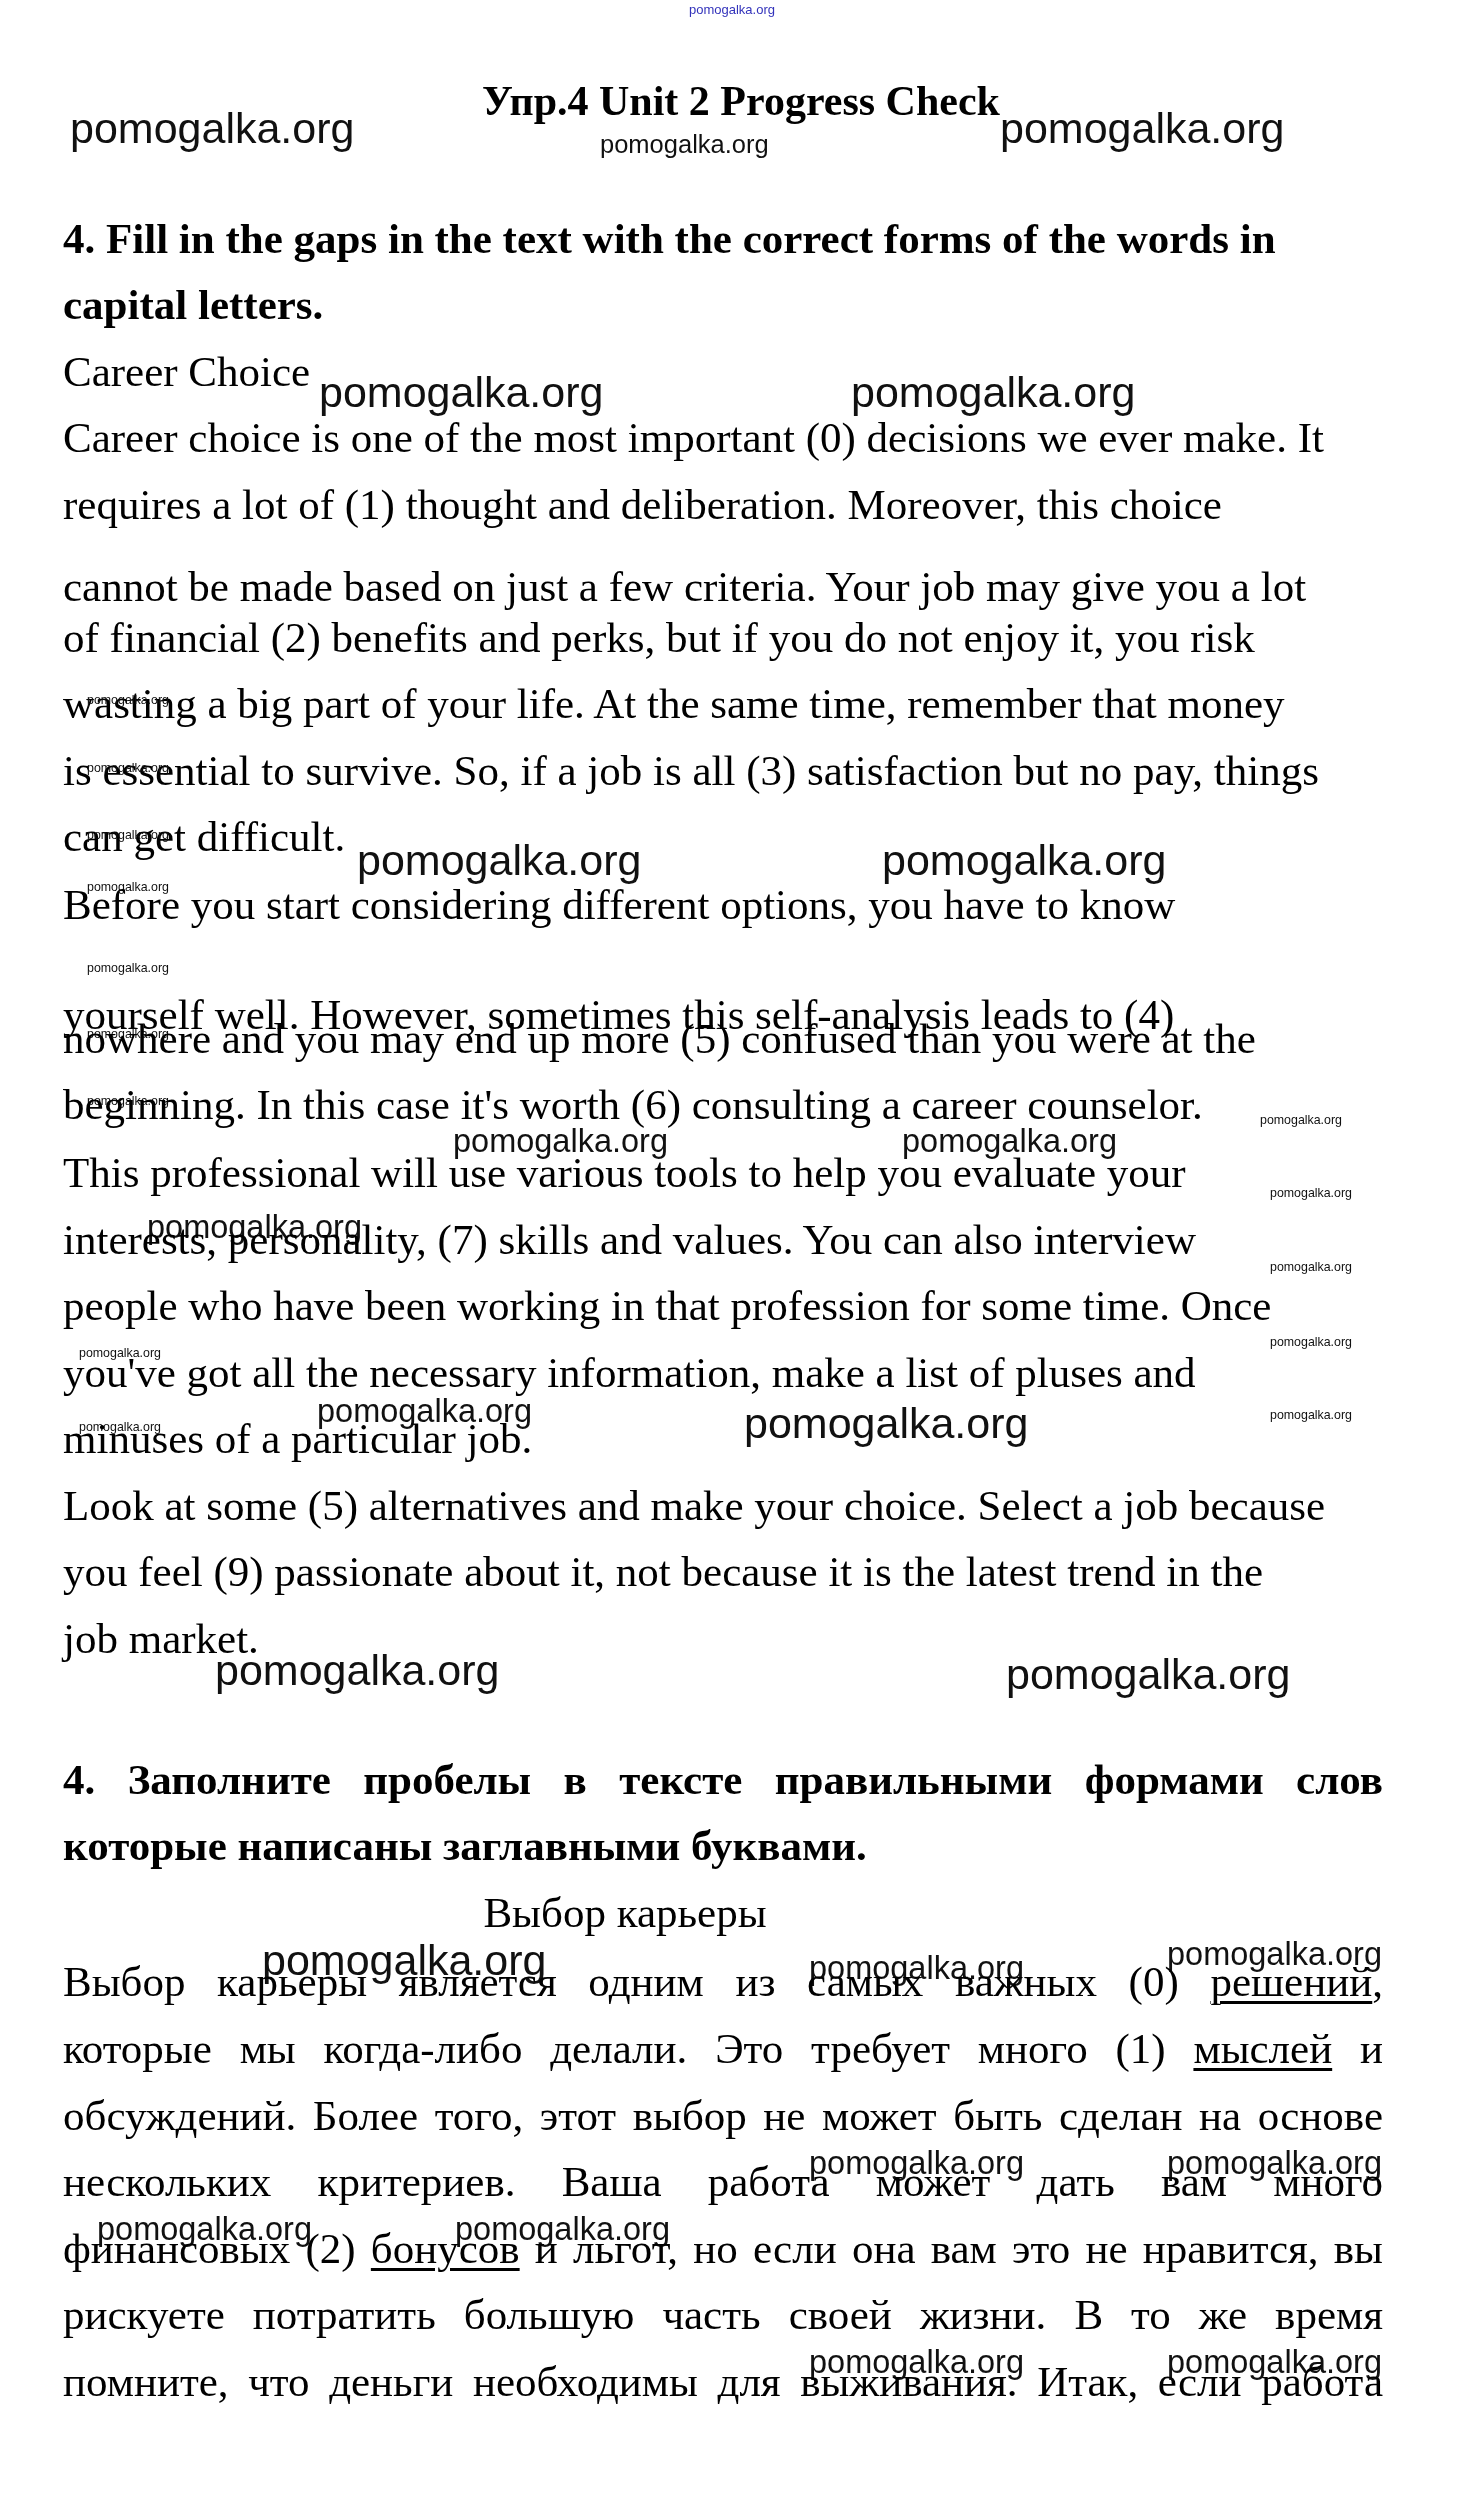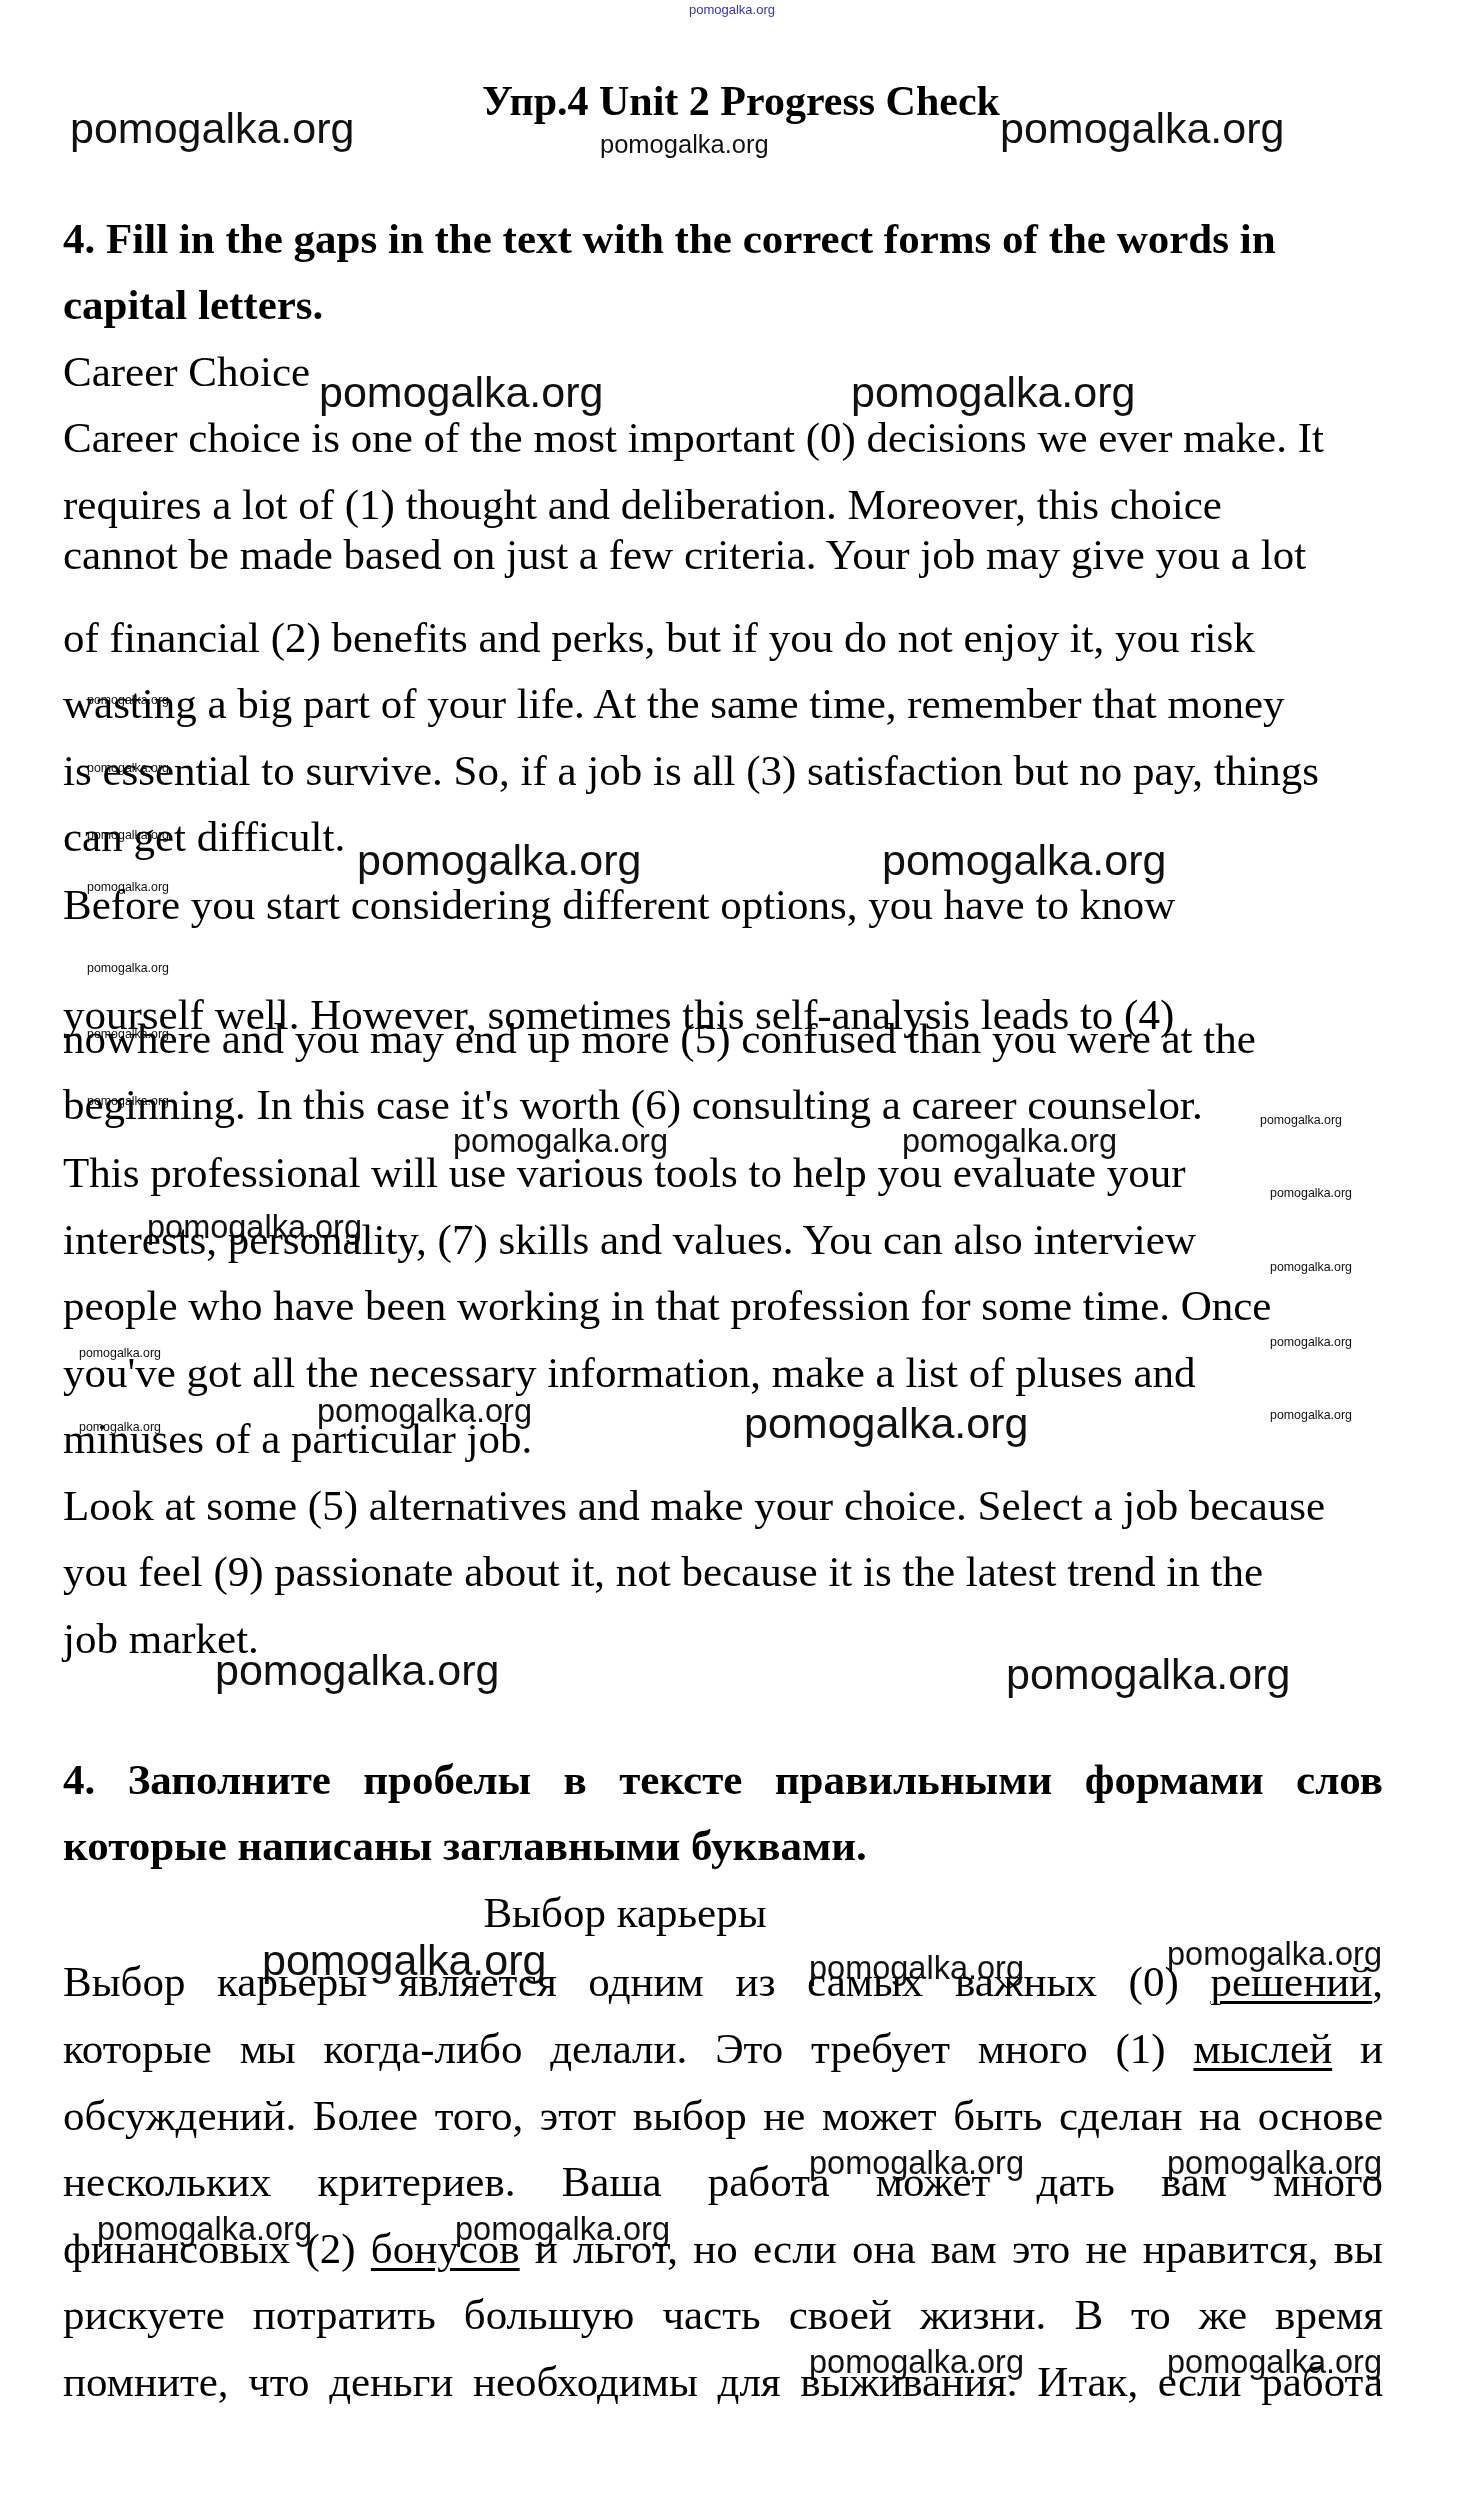--- a/index.html
+++ b/index.html
@@ -32,21 +32,21 @@
   <div class="wm wm-md" style="left:600px; top:130px;">pomogalka.org</div>
 
   <div class="line serif bold" style="top:214px;">4. Fill in the gaps in the text with the correct forms of the words in</div>
   <div class="line serif bold" style="top:280px;">capital letters.</div>
   <div class="line serif" style="top:347px;">Career Choice</div>
   <div class="wm wm-xl" style="left:319px; top:368px;">pomogalka.org</div>
   <div class="wm wm-xl" style="left:851px; top:368px;">pomogalka.org</div>
 
   <div class="line serif" style="top:413px;">Career choice is one of the most important (0) decisions we ever make. It</div>
   <div class="line serif" style="top:480px;">requires a lot of (1) thought and deliberation. Moreover, this choice</div>
-  <div class="line serif" style="top:530px;">cannot be made based on just a few criteria. Your job may give you a lot</div>
+  <div class="line serif" style="top:562px;">cannot be made based on just a few criteria. Your job may give you a lot</div>
   <div class="line serif" style="top:613px;">of financial (2) benefits and perks, but if you do not enjoy it, you risk</div>
   <div class="line serif" style="top:679px;">wasting a big part of your life. At the same time, remember that money</div>
   <div class="wm wm-sm" style="left:87px; top:693px;">pomogalka.org</div>
   <div class="line serif" style="top:746px;">is essential to survive. So, if a job is all (3) satisfaction but no pay, things</div>
   <div class="wm wm-sm" style="left:87px; top:761px;">pomogalka.org</div>
   <div class="line serif" style="top:812px;">can get difficult.</div>
   <div class="wm wm-sm" style="left:87px; top:828px;">pomogalka.org</div>
   <div class="wm wm-xl" style="left:357px; top:836px;">pomogalka.org</div>
   <div class="wm wm-xl" style="left:882px; top:836px;">pomogalka.org</div>
   <div class="wm wm-sm" style="left:87px; top:880px;">pomogalka.org</div>

